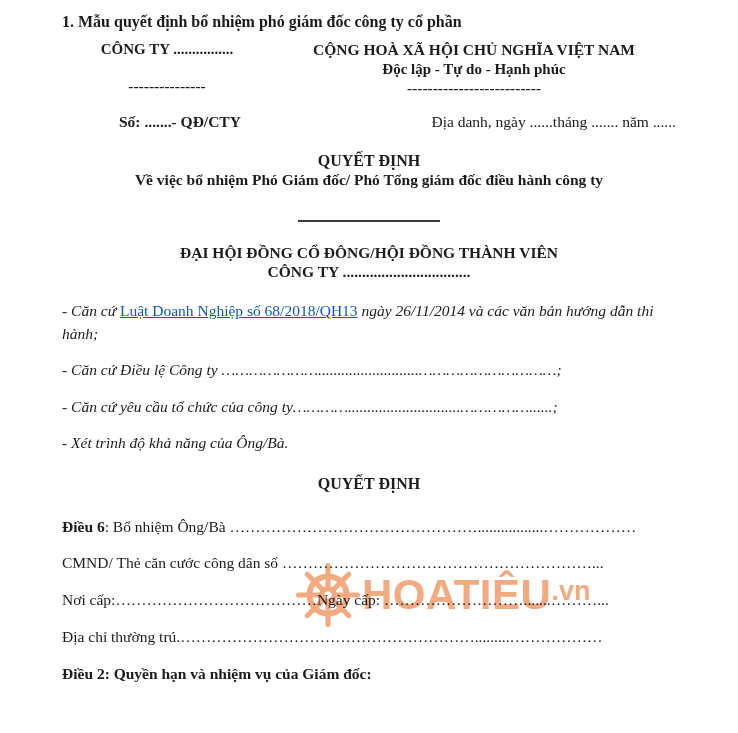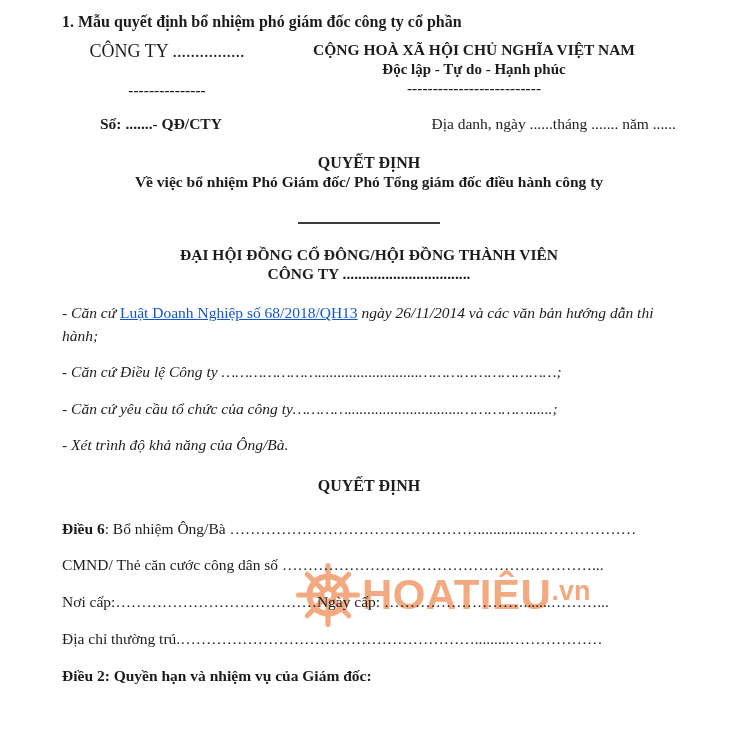--- a/index.html
+++ b/index.html
@@ -21,29 +21,29 @@
     width:738px;height:733px;
     padding:12px 62px 0 62px;
   }
   .content{position:relative;z-index:1;}
 
   .page-heading{font-size:16px;font-weight:bold;margin:0;line-height:1.25;}
 
   .gov-header{display:flex;margin-top:9px;}
   .gh-left{width:210px;text-align:center;}
   .gh-right{flex:1;text-align:center;}
-  .company-name{font-weight:normal;font-size:18px;white-space:nowrap;}
+  .company-name{font-weight:bold;font-size:15px;white-space:nowrap;}
   .dashes{font-weight:bold;letter-spacing:0px;line-height:1;}
   .gh-left .dashes{margin-top:20px;}
   .national-title{font-weight:bold;font-size:15.5px;white-space:nowrap;}
   .national-motto{font-weight:bold;font-size:15px;margin-top:2px;}
   .gh-right .dashes{margin-top:2px;}
 
   .so-row{display:flex;justify-content:space-between;margin-top:17px;align-items:baseline;}
-  .doc-number{font-weight:bold;margin-left:38px;white-space:nowrap;}
+  .doc-number{font-weight:bold;margin-left:57px;white-space:nowrap;}
   .place-date{white-space:nowrap;}
 
   .title-block{text-align:center;margin-top:21px;}
   .decision-title{font-weight:bold;font-size:16px;}
   .decision-subtitle{font-weight:bold;font-size:15.5px;margin-top:1px;}
 
   .divider{width:142px;height:2px;background:#3c3c3c;margin:31px auto 21px auto;}
 
   .issuer{text-align:center;font-weight:bold;font-size:15.5px;line-height:1.25;}
   .issuer-company{white-space:nowrap;}

